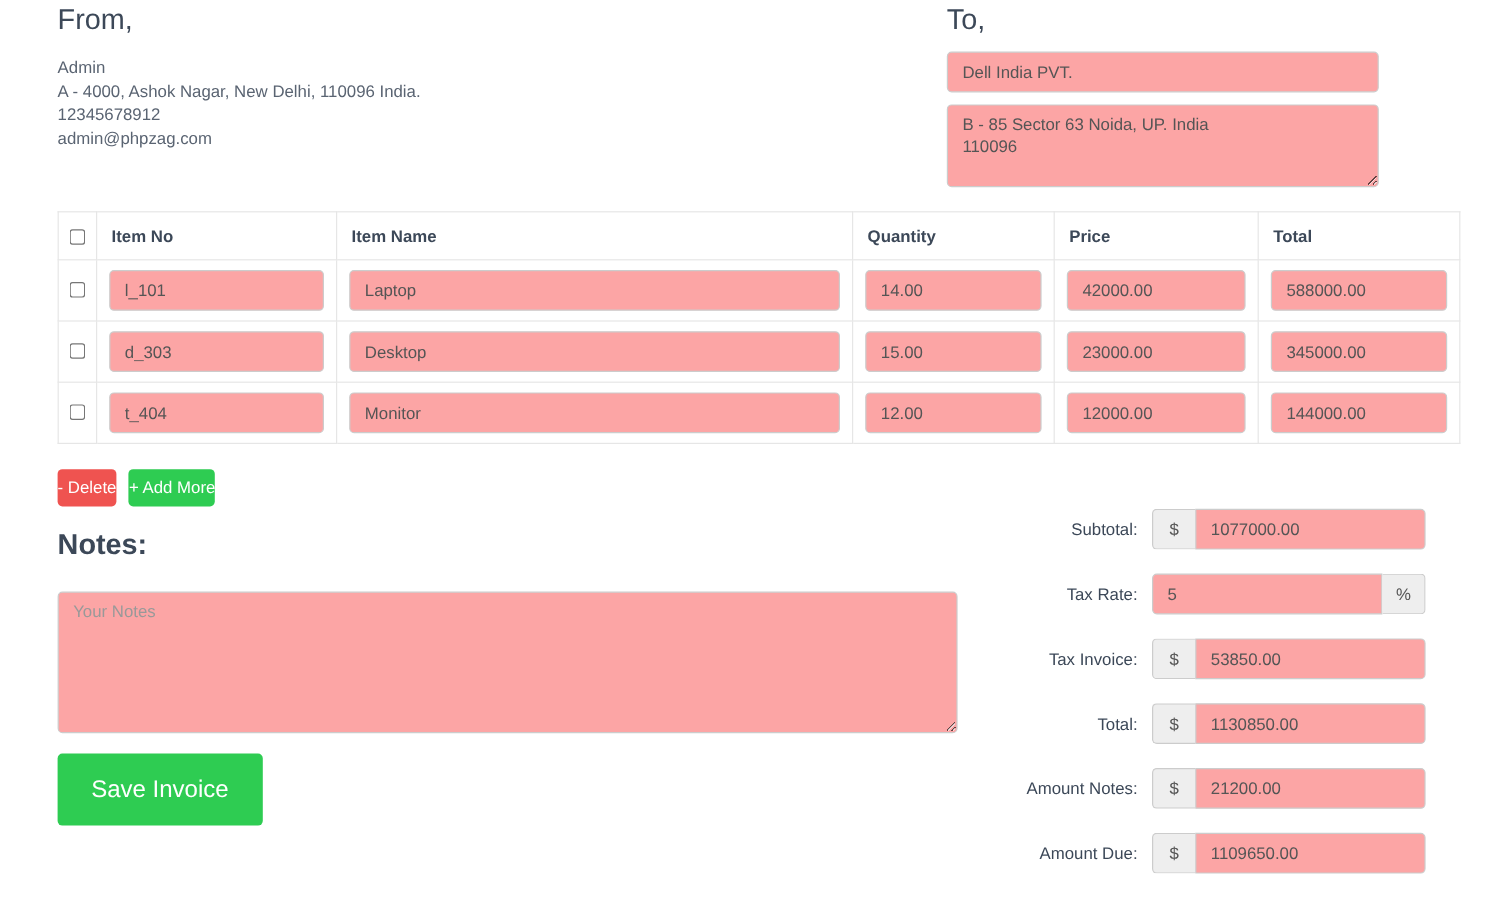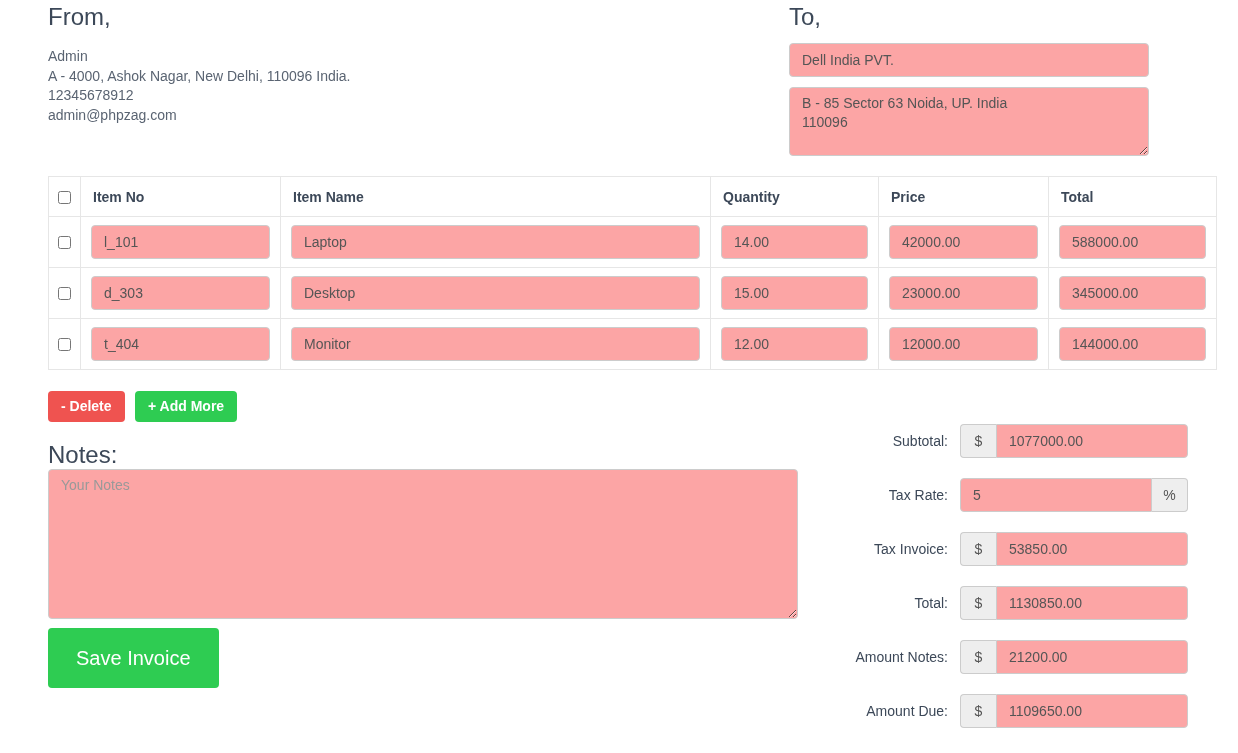--- a/index.html
+++ b/index.html
@@ -91,37 +91,37 @@
   .items-table input[type="checkbox"] {
     width: 13px; height: 13px; margin: 0; vertical-align: middle; cursor: pointer;
   }
 
   
   .row-actions { position: absolute; left: 48px; top: 391px; }
   .btn {
     display: inline-block;
     font-family: "Liberation Sans", sans-serif;
     font-size: 14px;
-    font-weight: bold;
+    font-weight: normal;
     color: #fff;
     border: none;
     border-radius: 4px;
-    padding: 7px 13px;
+    padding: 7px 0;
     cursor: pointer;
     line-height: 17px;
   }
   .btn-delete { background: #ef5350; }
   .btn-add    { background: #2ecc52; margin-left: 6px; }
 
   
   .notes-block { position: absolute; left: 48px; top: 443px; width: 750px; }
-  .notes-block .section-title { margin-bottom: 2px; }
+  .notes-block .section-title { margin-bottom: 26px; font-weight: bold; }
   .notes-area {
     width: 750px;
-    height: 150px;
+    height: 118px;
     line-height: 19px;
   }
 
   .save-wrap { position: absolute; left: 48px; top: 628px; }
   .btn-save {
     background: #2ecc52;
     font-size: 20px;
     font-weight: 400;
     padding: 18px 28px;
     border-radius: 4px;

